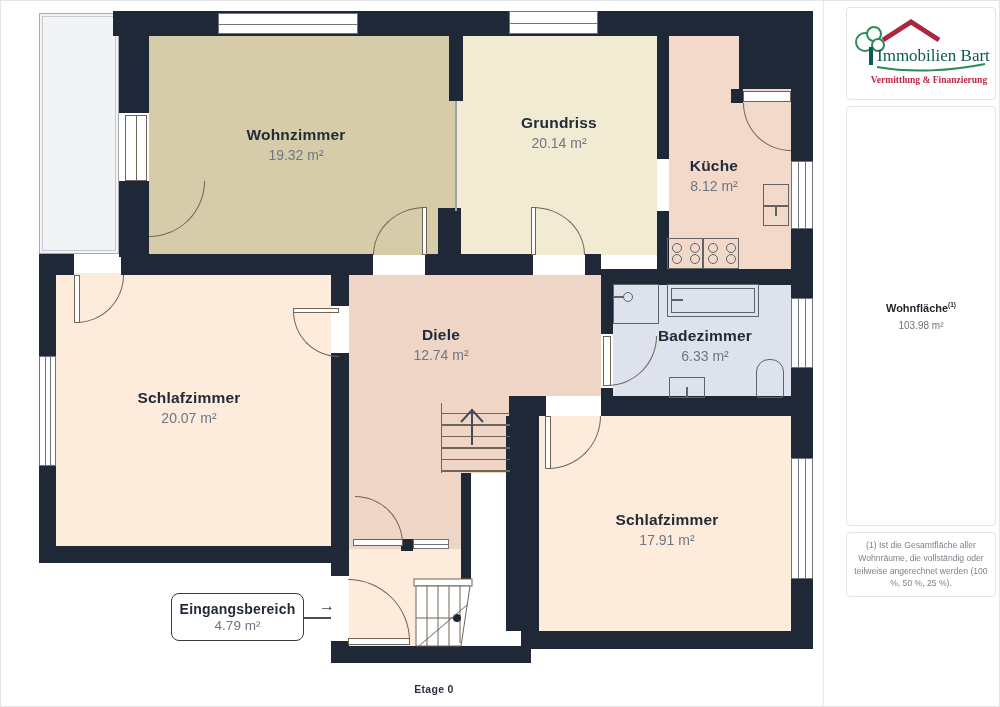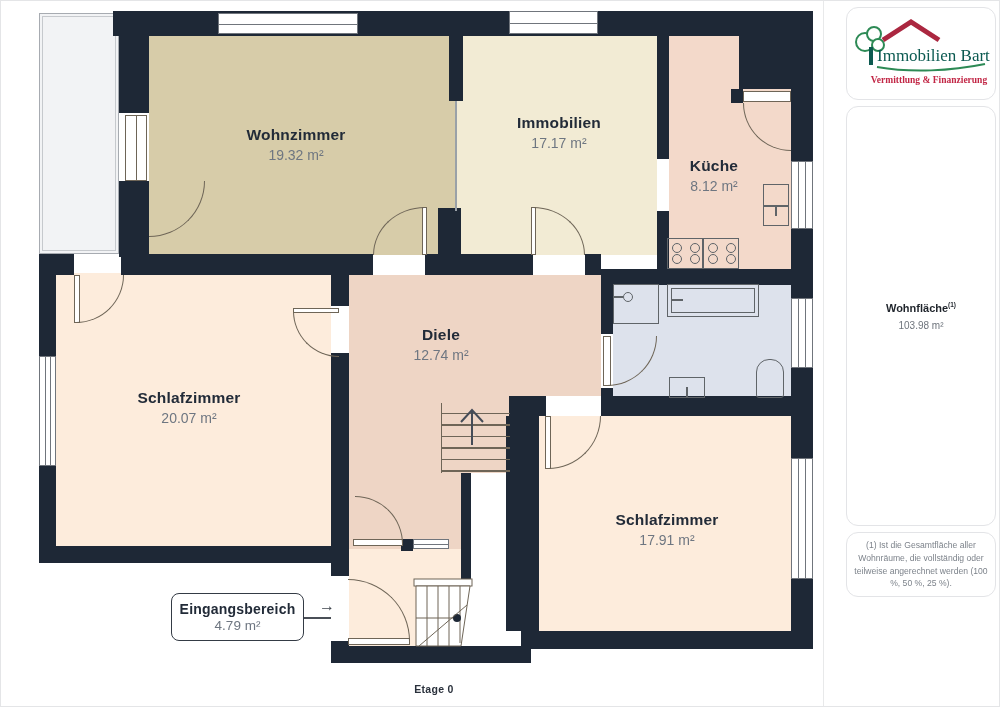--- a/index.html
+++ b/index.html
@@ -38,21 +38,21 @@
     align-items:center;justify-content:center;z-index:6;box-sizing:border-box;}
   .callout .rname{font-size:14px;}
   .callout .rarea{font-size:13.5px;margin-top:1px;}
   .leader{position:absolute;left:303px;top:616px;width:27px;height:1.5px;background:#4a4f57;z-index:6;}
   .entry-arrow{position:absolute;left:318px;top:596px;font-size:16px;color:#3f454d;z-index:6;}
   .floor-label{position:absolute;left:433px;top:682px;transform:translateX(-50%);
     font-size:10.5px;font-weight:700;color:#2a313c;letter-spacing:.3px;z-index:5;}
   
   .vline{position:absolute;left:822px;top:0;width:1px;height:707px;background:#e8e9ea;}
   .sb{position:absolute;left:845px;width:150px;background:#fff;border:1px solid #e3e4e7;
-      border-radius:12px;box-sizing:border-box;z-index:5;}
+      border-radius:4px;box-sizing:border-box;z-index:5;}
   .sb1{top:6px;height:93px;display:flex;align-items:center;justify-content:center;}
   .sb2{top:105px;height:420px;display:flex;flex-direction:column;align-items:center;justify-content:center;}
   .sb3{top:531px;height:65px;display:flex;align-items:center;justify-content:center;padding:4px 2px;}
   .sb4{top:602px;height:99px;display:flex;flex-direction:column;align-items:center;padding:10px 8px;}
   .sum-label{font-size:11px;font-weight:700;color:#1f242b;}
   .sum-label sup{font-size:6.5px;}
   .sum-value{font-size:10px;color:#6e747c;margin-top:6px;}
   .note{font-size:8.6px;line-height:1.5;color:#7d838b;text-align:center;}
   .giraffe{margin-top:auto;font-size:11.5px;letter-spacing:1.6px;color:#2f343b;}
   .giraffe b{font-weight:700;}
@@ -207,30 +207,34 @@
     <path d="M5 41 H46" stroke="#6e6557"></path>
     <circle cx="46" cy="41" r="4" fill="#1e2836"></circle>
     <path d="M8 69 L56 28" stroke="#6e6557"></path>
   </svg>
 
   <div class="rlabel" style="left:295px;top:125px;">
     <div class="rname">Wohnzimmer</div>
       <div class="rarea">19.32 m²</div>
   </div>
   <div class="rlabel" style="left:558px;top:113px;">
-    <div class="rname">Immobilien</div>
-      <div class="rarea">17.17 m²</div>
+    <div class="rname">Grundriss</div>
+      <div class="rarea">20.14 m²</div>
   </div>
   <div class="rlabel" style="left:713px;top:156px;">
     <div class="rname">Küche</div>
       <div class="rarea">8.12 m²</div>
   </div>
   <div class="rlabel" style="left:440px;top:325px;">
     <div class="rname">Diele</div>
       <div class="rarea">12.74 m²</div>
+  </div>
+  <div class="rlabel" style="left:704px;top:326px;">
+    <div class="rname">Badezimmer</div>
+      <div class="rarea">6.33 m²</div>
   </div>
   <div class="rlabel" style="left:188px;top:388px;">
     <div class="rname">Schlafzimmer</div>
       <div class="rarea">20.07 m²</div>
   </div>
   <div class="rlabel" style="left:666px;top:510px;">
     <div class="rname">Schlafzimmer</div>
       <div class="rarea">17.91 m²</div>
   </div>
 

